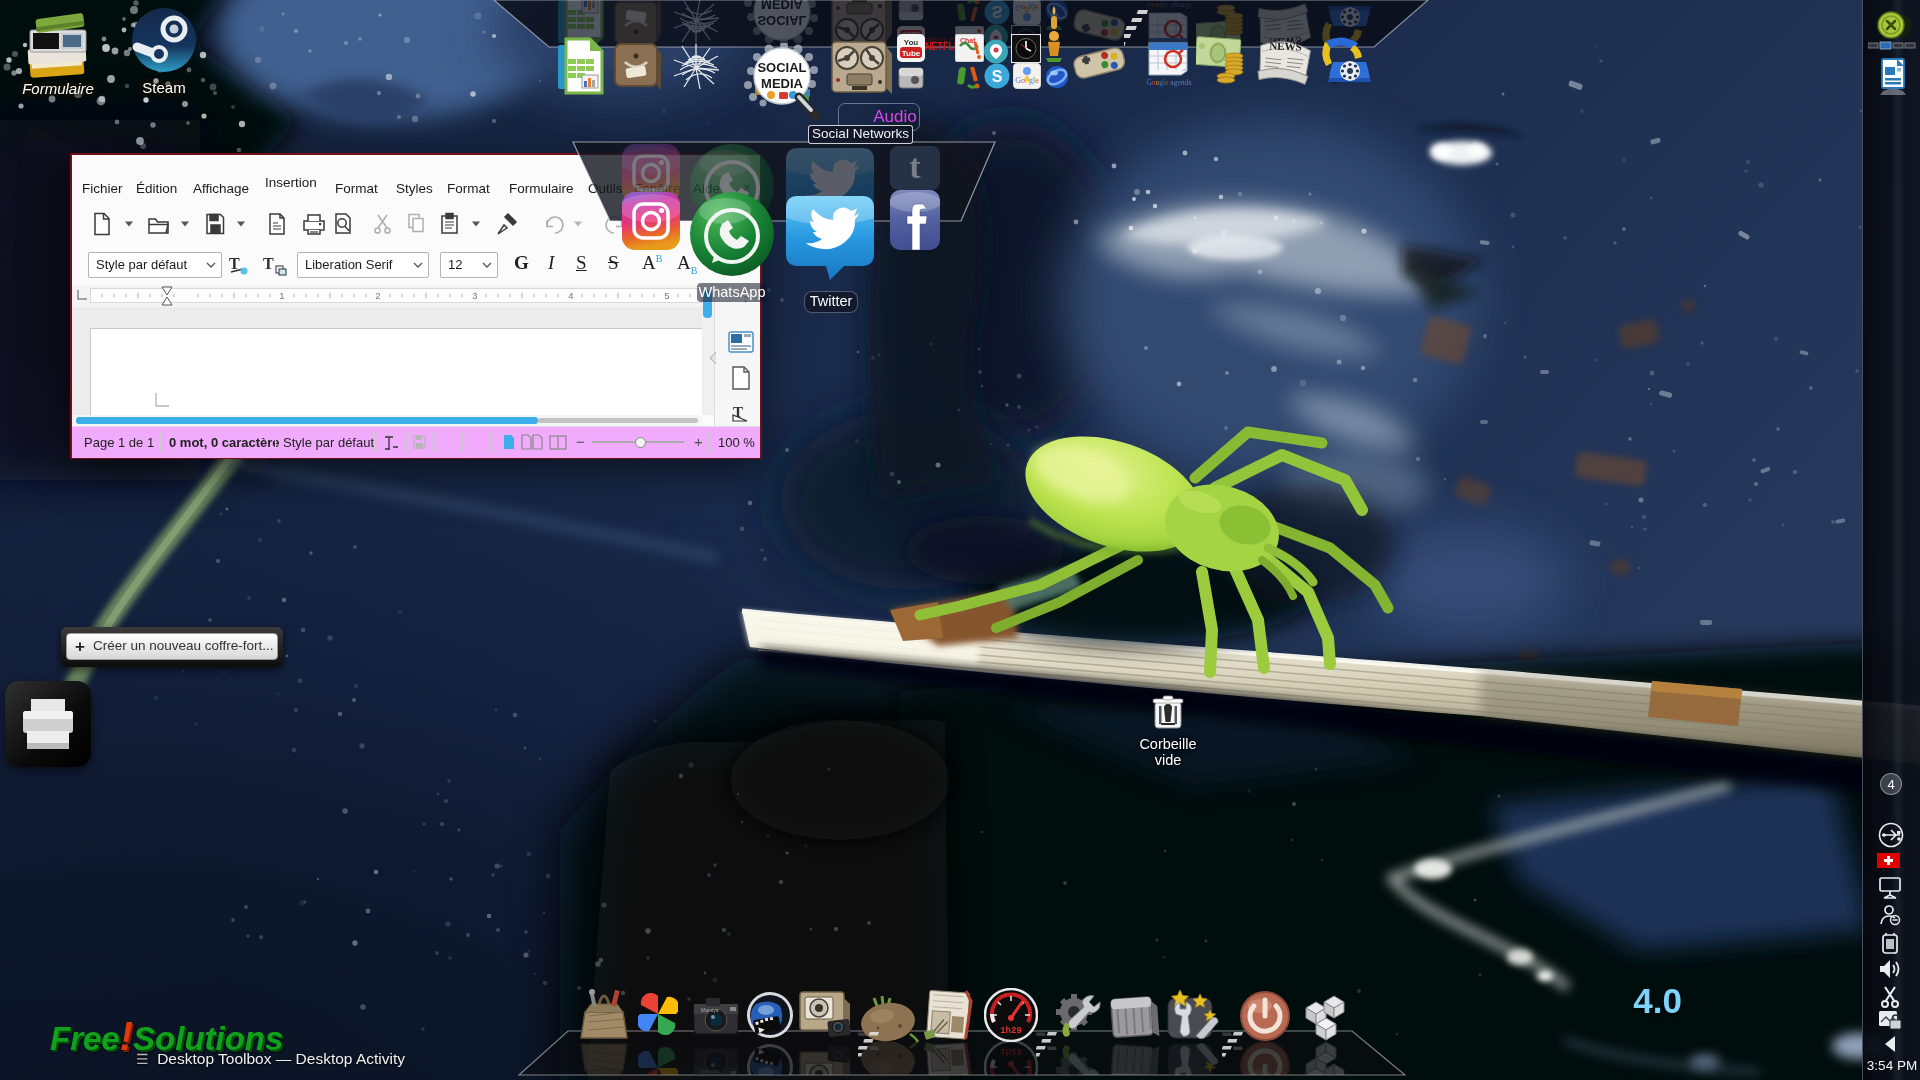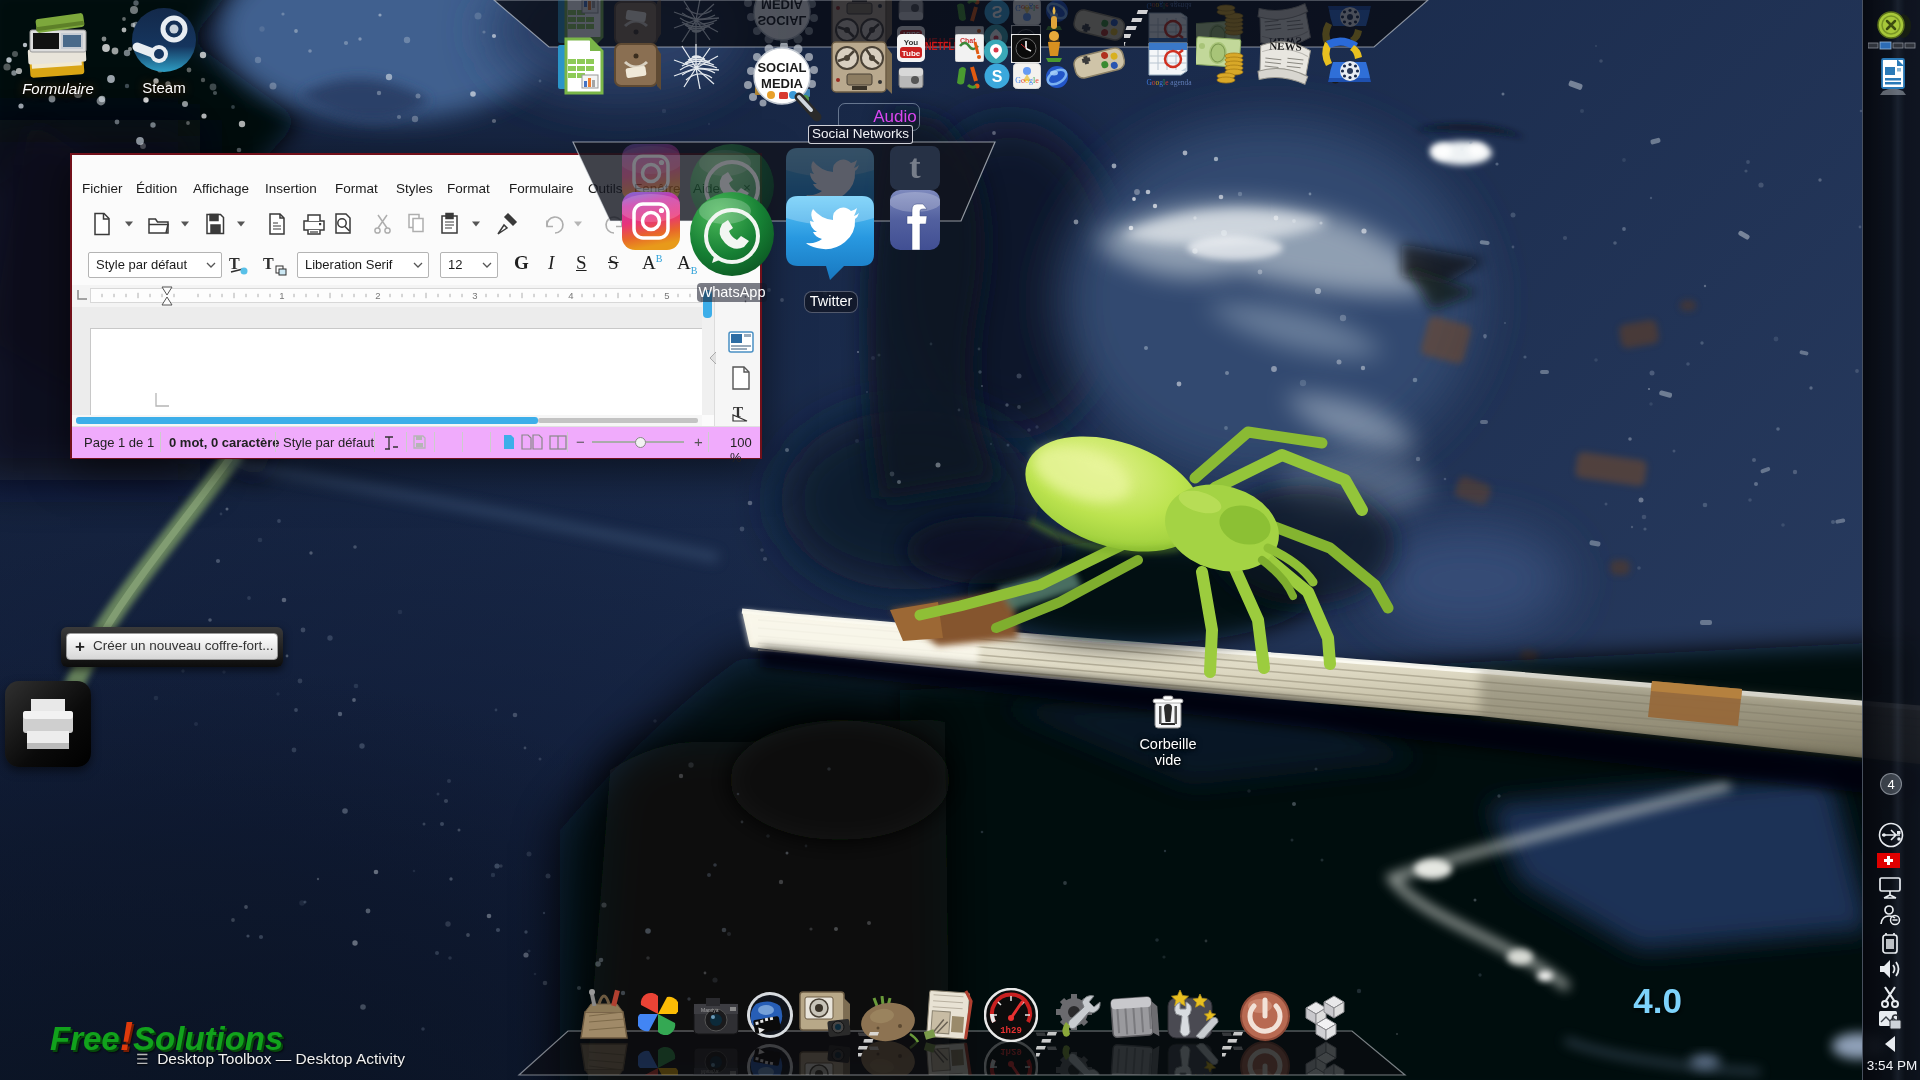--- a/index.html
+++ b/index.html
@@ -548,21 +548,21 @@
 
 <div class="a" style="left:1562px;top:981px;width:120px;height:52px;color:#7dd3fc;font-size:35px;font-weight:bold;text-shadow:1px 2px 3px rgba(0,0,0,.7);text-align:right;">4.0</div>
 
 <div class="a" style="left:70px;top:153px;width:692px;height:306px;border:2px solid #72101a;background:#fbfbfb;box-shadow:0 12px 38px rgba(0,0,0,.55);box-sizing:border-box;">
 
 
  <div class="a" style="left:0;top:20px;width:688px;height:26px;background:#fbfbfb;color:#1a1a1a;font-size:13.5px;">
   <span class="a" style="left:10px;top:6px">Fichier</span>
   <span class="a" style="left:64px;top:6px">Édition</span>
   <span class="a" style="left:121px;top:6px">Affichage</span>
-  <span class="a" style="left:193px;top:6px">Insertion</span>
+  <span class="a" style="left:193px;top:0">Insertion</span>
   <span class="a" style="left:263px;top:6px">Format</span>
   <span class="a" style="left:324px;top:6px">Styles</span>
   <span class="a" style="left:375px;top:6px">Format</span>
   <span class="a" style="left:437px;top:6px">Formulaire</span>
   <span class="a" style="left:516px;top:6px">Outils</span>
   <span class="a" style="left:562px;top:6px">Fenêtre</span>
   <span class="a" style="left:621px;top:6px">Aide</span>
   <span class="a" style="left:671px;top:5px;color:#444;">×</span>
  </div>
 
@@ -790,21 +790,21 @@
     <path d="M20,1 h6 l3,3 v11 h-9 Z"></path>
           <path d="M31,1 h6 l3,3 v11 h-9 Z"></path>
     <rect x="48" y="2" width="16" height="13"></rect>
           <path d="M56,2 v13"></path>
    </g>
   </svg>
   <div class="a" style="left:504px;top:6px;color:#555;font-size:15px;">−</div>
   <div class="a" style="left:520px;top:14px;width:92px;height:2px;background:#aaa;"></div>
   <div class="a" style="left:563px;top:10px;width:9px;height:9px;background:#f2f2f2;border:1px solid #888;border-radius:50%;"></div>
   <div class="a" style="left:622px;top:6px;color:#555;font-size:15px;">+</div>
-  <span class="a" style="left:646px;top:8px;margin-left:12px;">100 %</span>
+  <span class="a" style="left:646px;top:8px;">100 %</span>
  </div>
 </div>
 <svg class="a" style="left:0;top:0" width="1920" height="60">
     <polygon points="494,0 1428,0 1374,47 549,47" style="fill:rgba(8,10,18,.78);stroke:rgba(235,240,245,.55);stroke-width:1.2"></polygon>
   </svg>
 <div class="a" style="left:0;top:0;width:1920px;height:1080px;clip-path:polygon(494px 0px,1428px 0px,1374px 46px,549px 46px);">
 <div class="a" style="left:0;top:0;width:1920px;height:110px;opacity:0.33;filter:brightness(0.85);transform:translateY(-22px) scaleY(-1);">
 <svg class="a" style="left:556px;top:37px" width="48" height="58" viewBox="0 0 48 58">
 <rect x="2" y="8" width="34" height="44" rx="2" fill="#2a95c8"></rect>
 <path d="M10,2 h24 l12,12 v42 h-36 Z" fill="#fff" stroke="#7ab648" stroke-width="3"></path>

